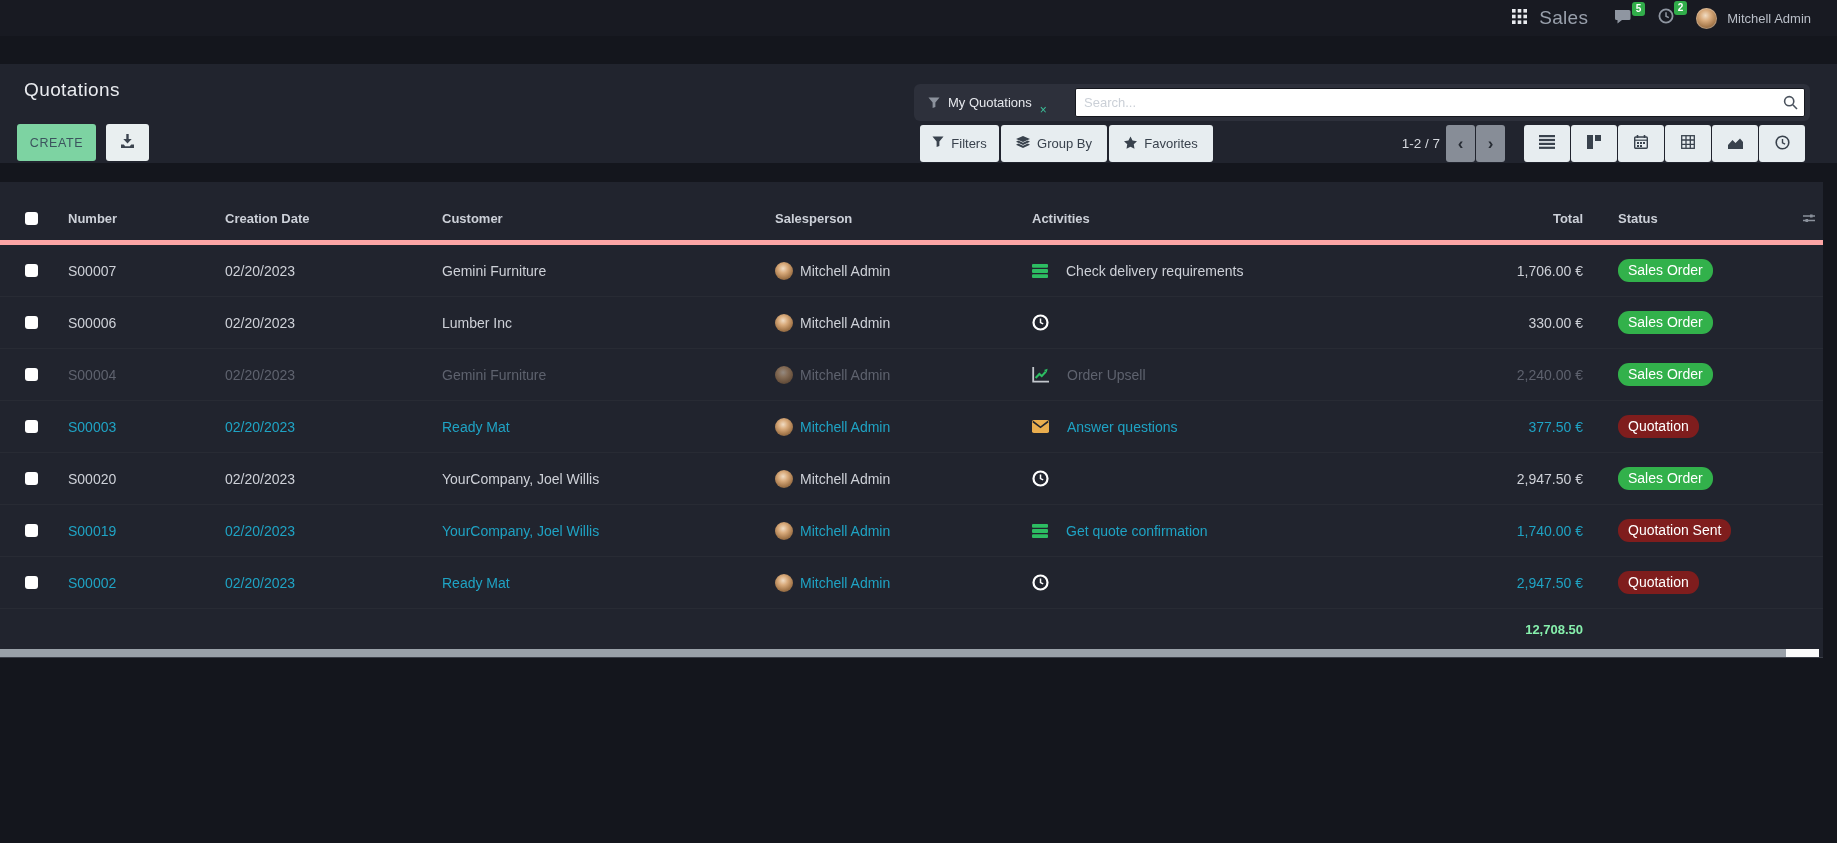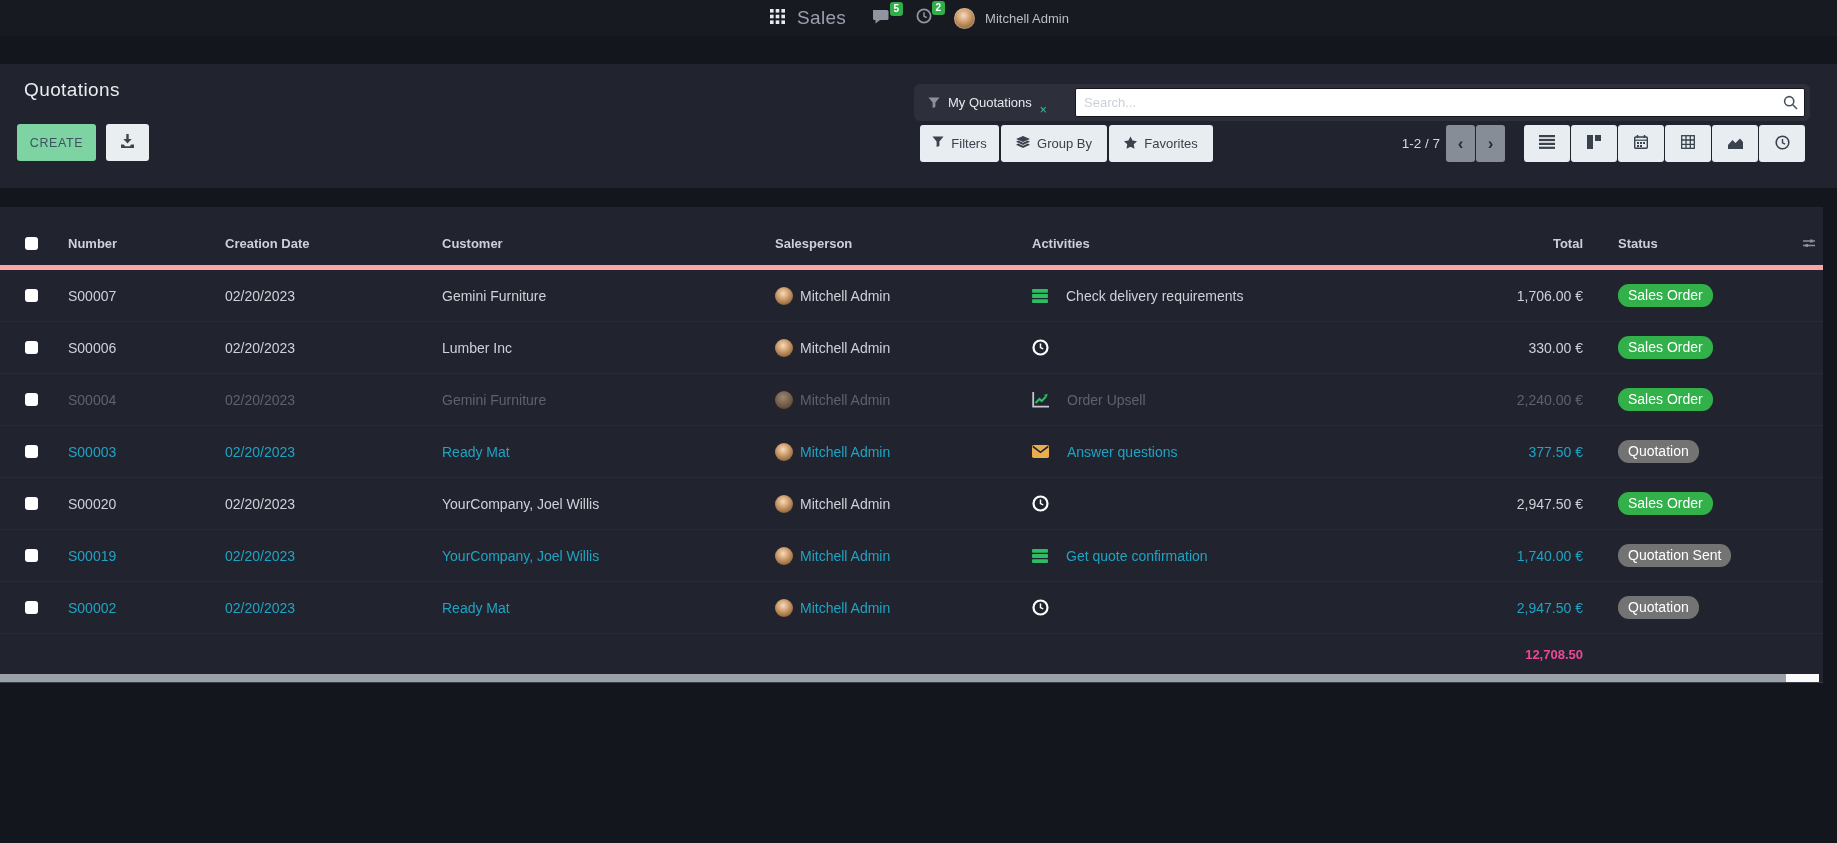--- a/index.html
+++ b/index.html
@@ -1,34 +1,34 @@
 <!DOCTYPE html>
 <html><head>
 <meta charset="utf-8">
 <style>
   *{box-sizing:border-box;margin:0;padding:0}
   html,body{width:1837px;height:843px}
   body{background:#14161d;font-family:"Liberation Sans",sans-serif;overflow:hidden;position:relative}
 
   
-  .navbar{height:36px;background:#181a22;display:flex;align-items:center;justify-content:center;padding:0 8px}
+  .navbar{height:36px;background:#181a22;display:flex;align-items:center;justify-content:flex-end;padding:0 24px}
   .nav-left{display:flex;align-items:center}
   .apps-btn{width:22px;height:22px;display:flex;align-items:center;justify-content:center;cursor:pointer}
   .app-name{color:#99a0ac;font-size:19px;font-weight:400;margin:0 26px 0 9px;letter-spacing:.3px}
   .nav-menu{display:flex;gap:34px;align-items:center}
   .nav-item{color:#d3d6dc;font-size:13px;cursor:pointer}
   .nav-item.dim{color:#767b87}
   .nav-right{display:flex;align-items:center;gap:18px;padding-right:2px}
   .sys-icon{position:relative;display:flex;align-items:center;cursor:pointer}
   .count-badge{position:absolute;top:-7px;right:-13px;background:#31ad4a;color:#fff;font-size:10px;font-weight:bold;padding:1px 4px;border-radius:3px;line-height:12px}
   .avatar{width:21px;height:21px;border-radius:50%;background:radial-gradient(circle at 45% 36%,#f0dcc4 0%,#d9ab7c 30%,#a87b4e 62%,#5e452c 100%);box-shadow:inset 0 0 0 1px rgba(255,255,255,.25)}
   .user-name{color:#b9bec7;font-size:13px;margin-left:-8px}
 
   
-  .control-panel{position:relative;margin-top:28px;height:124px;background:#21242e;width:1837px}
+  .control-panel{position:relative;margin-top:28px;height:99px;background:#21242e;width:1837px}
   .cp-title{position:absolute;left:24px;top:15px;color:#e9ebef;font-size:19px;font-weight:400;letter-spacing:.4px}
   .btn{display:flex;align-items:center;justify-content:center;border:none;border-radius:3px;cursor:pointer;font-family:inherit}
   .btn-create{position:absolute;left:17px;top:60px;width:79px;height:37px;background:#7dd3a2;color:#3c545e;font-size:12.5px;letter-spacing:.6px}
   .btn-export{position:absolute;left:106px;top:60px;width:43px;height:37px;background:#e9eff0}
   .searchbar{position:absolute;left:914px;top:20px;width:896px;height:37px;background:#2d303b;border-radius:6px}
   .facet{position:absolute;left:14px;top:0;height:37px;display:flex;align-items:center;gap:8px}
   .facet-funnel{color:#8b919c;display:flex}
   .facet-label{color:#e6e8ed;font-size:13px}
   .facet-x{color:#3cc29b;font-size:12px;margin-top:14px;cursor:pointer}
   .search-wrap{position:absolute;left:161px;top:4px;width:730px;height:29px}
@@ -55,22 +55,22 @@
   .trow.accent{color:#1fa3c4}
   .checkbox{margin-left:25px;width:13px;height:13px;background:#fff;border-radius:3px;display:block;cursor:pointer}
   .c-total{text-align:right}
   .c-status{padding-left:35px}
   .c-sales{display:flex;align-items:center;gap:7px}
   .avatar-sm{width:18px;height:18px;border-radius:50%;flex:none;background:radial-gradient(circle at 45% 36%,#f0dcc4 0%,#d9ab7c 30%,#a87b4e 62%,#5e452c 100%)}
   .c-activity{display:flex;align-items:center;gap:18px}
   .c-activity .act-ic{display:flex;flex:none}
   .badge{display:inline-block;padding:3px 10px 4px;border-radius:11px;font-size:14px;color:#fff;line-height:1.2;white-space:nowrap}
   .badge.green{background:#32b14b}
-  .badge.cyan{background:#737373}
-  .tfoot{height:40px;font-size:13px;color:#ec4899;font-weight:bold}
+  .badge.cyan{background:#7f1d1d}
+  .tfoot{height:40px;font-size:13px;color:#86efac;font-weight:bold}
   .options-toggle{position:absolute;top:28px;right:8px;cursor:pointer;display:flex}
   .hscroll{height:8px;width:1819px;background:#fbfbfb;position:relative;cursor:pointer}
   .hthumb{width:1786px;height:8px;background:#9aa1a9;cursor:grab}
 </style>
 </head>
 <body>
 
 <header class="navbar">
   <div class="nav-left">
     <span class="apps-btn">

